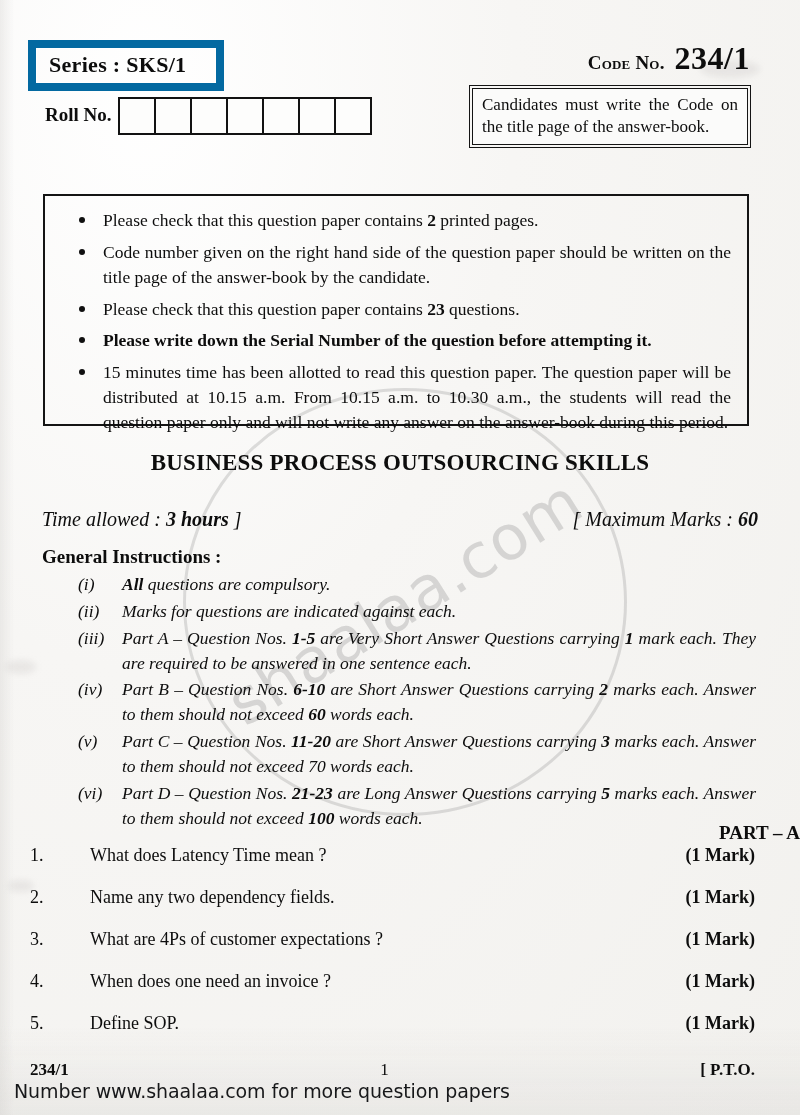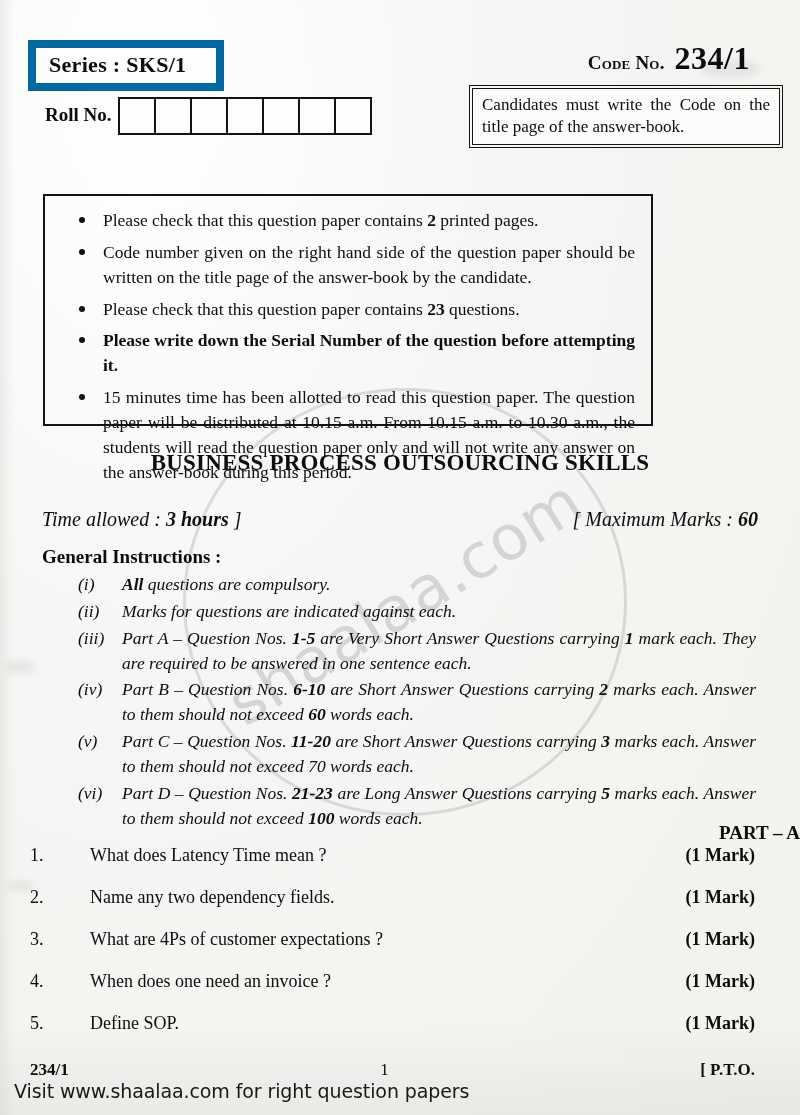--- a/index.html
+++ b/index.html
@@ -120,39 +120,39 @@
     width: 34px;
     height: 34px;
     border-right: 2px solid #121212;
   }
   .rollno-cell:last-child { border-right: none; }
 
   .candidates-box {
     position: absolute;
     left: 472px;
     top: 88px;
-    width: 308px;
+    width: 276px;
     border: 1px solid #141414;
     outline: 1px solid #141414;
     outline-offset: 2px;
     padding: 5px 9px 6px 9px;
     box-sizing: border-box;
     font-size: 17px;
     line-height: 1.3;
     text-align: justify;
     text-align-last: left;
     background: #fbfbfa;
   }
 
   
   .instructions-box {
     position: absolute;
     left: 43px;
     top: 194px;
-    width: 610px;
+    width: 706px;
     height: 232px;
     box-sizing: border-box;
     border: 2px solid #141414;
     padding: 12px 16px 10px 16px;
   }
   .instr-list { margin: 0; padding: 0; list-style: none; }
   .instr-item {
     position: relative;
     padding-left: 42px;
     font-size: 17.5px;
@@ -370,15 +370,15 @@
         <span class="q-marks">(1 Mark)</span>
       </div>
     </div>
 
   <div class="footer-row">
     <span>234/1</span>
     <span class="footer-center">1</span>
     <span>[ P.T.O.</span>
   </div>
 
-  <div class="site-note">Visit www.shaalaa.com for right question papers</div>
+  <div class="site-note">Number www.shaalaa.com for more question papers</div>
 
 </div>
 
 </body></html>

